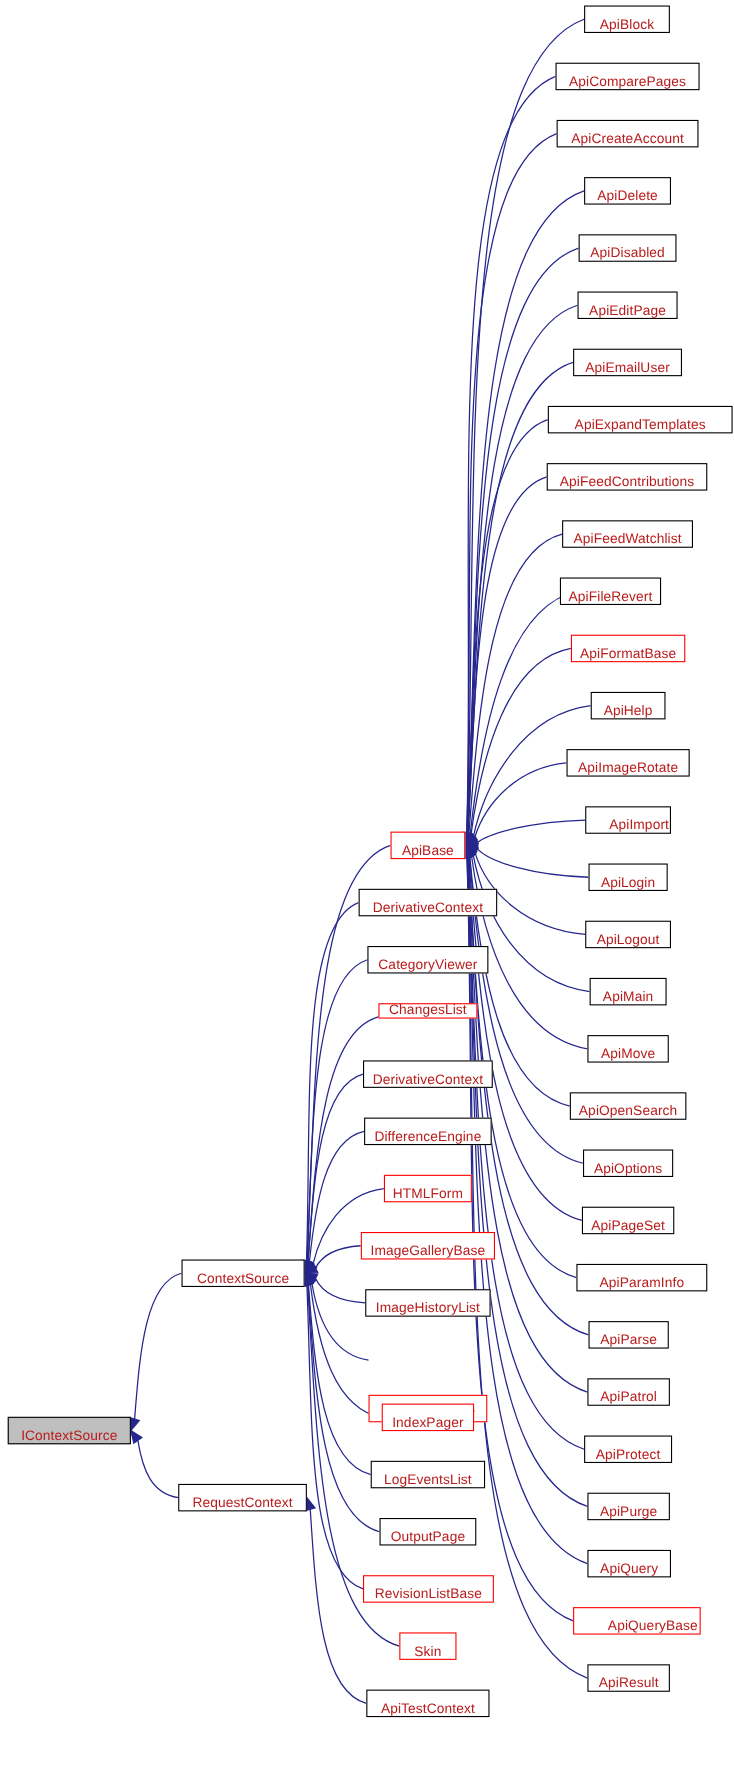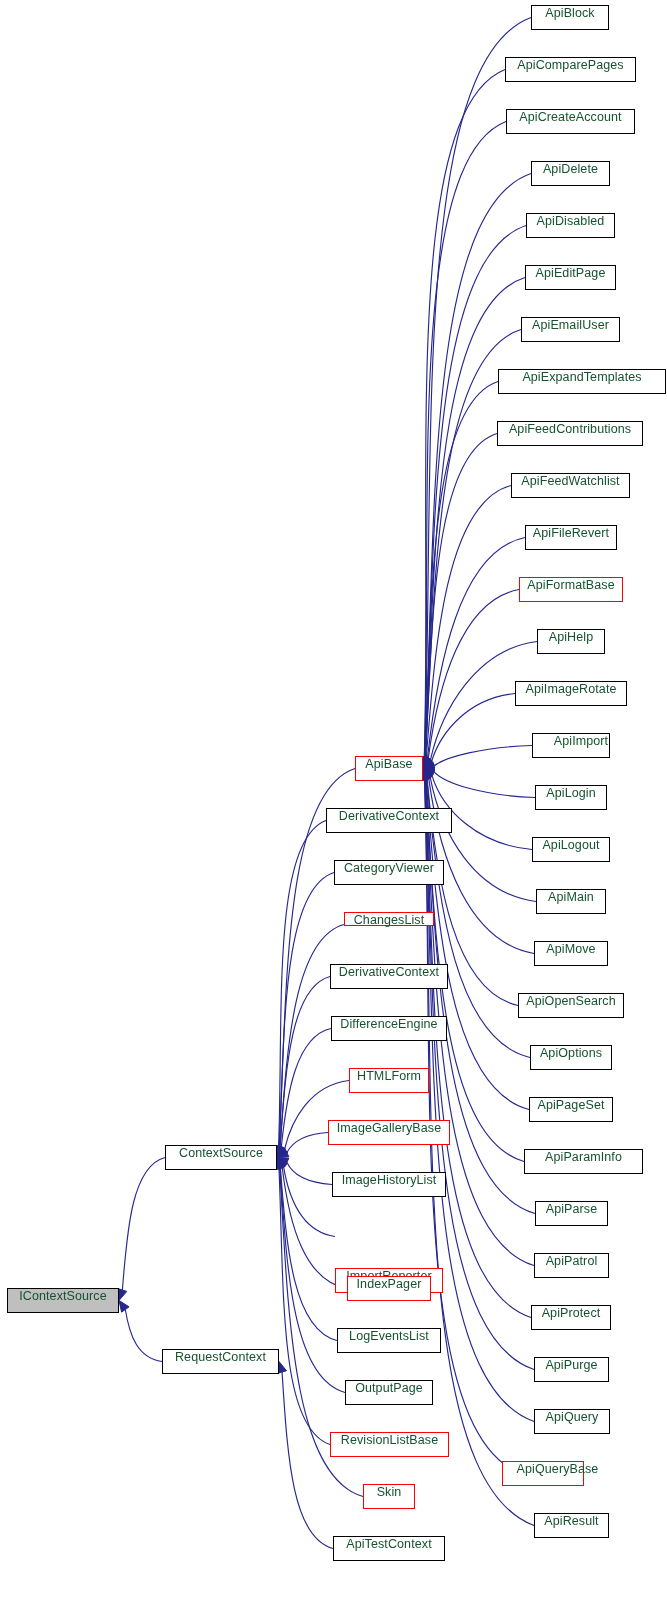--- a/index.html
+++ b/index.html
@@ -8,25 +8,25 @@
     position:relative;
     width:667px;height:1613px;
     background:#ffffff;
     font-family:"Liberation Sans","DejaVu Sans",sans-serif;
     overflow:hidden;
   }
   #edges{position:absolute;left:0;top:0;width:667px;height:1613px;}
   .node{
     position:absolute;
     box-sizing:border-box;
-    display:flex;align-items:flex-start;justify-content:center;
+    display:flex;align-items:flex-end;justify-content:center;
     background:#ffffff;
     border:1px solid #000000;
     font-size:12.5px;
-    color:#14532d;
+    color:#b91c1c;
     letter-spacing:.1px;
     white-space:nowrap;
     cursor:pointer;
     z-index:5;
   }
   .node.red{border:1.6px solid #ff0000;}
   .node.gray{background:#bfbfbf;border:1px solid #000000;}
   .node .lbl{pointer-events:none;}
 </style>
 </head>
@@ -211,21 +211,21 @@
     </div>
     <div class="node" style="left: 498px; top: 369px; width: 168px; height: 25px;">
       <span class="lbl">ApiExpandTemplates</span>
     </div>
     <div class="node" style="left: 497px; top: 421px; width: 146px; height: 25px;">
       <span class="lbl">ApiFeedContributions</span>
     </div>
     <div class="node" style="left: 511px; top: 473px; width: 119px; height: 25px;">
       <span class="lbl">ApiFeedWatchlist</span>
     </div>
-    <div class="node" style="left: 525px; top: 525px; width: 92px; height: 25px;">
+    <div class="node" style="left: 509px; top: 525px; width: 92px; height: 25px;">
       <span class="lbl">ApiFileRevert</span>
     </div>
     <div class="node red" style="left: 519px; top: 577px; width: 104px; height: 25px;">
       <span class="lbl">ApiFormatBase</span>
     </div>
     <div class="node" style="left: 537px; top: 629px; width: 68px; height: 25px;">
       <span class="lbl">ApiHelp</span>
     </div>
     <div class="node" style="left: 515px; top: 681px; width: 112px; height: 25px;">
       <span class="lbl">ApiImageRotate</span>
@@ -265,19 +265,19 @@
     </div>
     <div class="node" style="left: 531px; top: 1305px; width: 80px; height: 25px;">
       <span class="lbl">ApiProtect</span>
     </div>
     <div class="node" style="left: 534px; top: 1357px; width: 75px; height: 25px;">
       <span class="lbl">ApiPurge</span>
     </div>
     <div class="node" style="left: 534px; top: 1409px; width: 76px; height: 25px;">
       <span class="lbl">ApiQuery</span>
     </div>
-    <div class="node red" style="left: 502px; top: 1461px; width: 82px; height: 25px; padding-left: 29px;">
+    <div class="node red" style="left: 521px; top: 1461px; width: 116px; height: 25px; padding-left: 29px;">
       <span class="lbl">ApiQueryBase</span>
     </div>
     <div class="node" style="left: 534px; top: 1513px; width: 75px; height: 25px;">
       <span class="lbl">ApiResult</span>
     </div>
   </div>
 
 </body></html>

